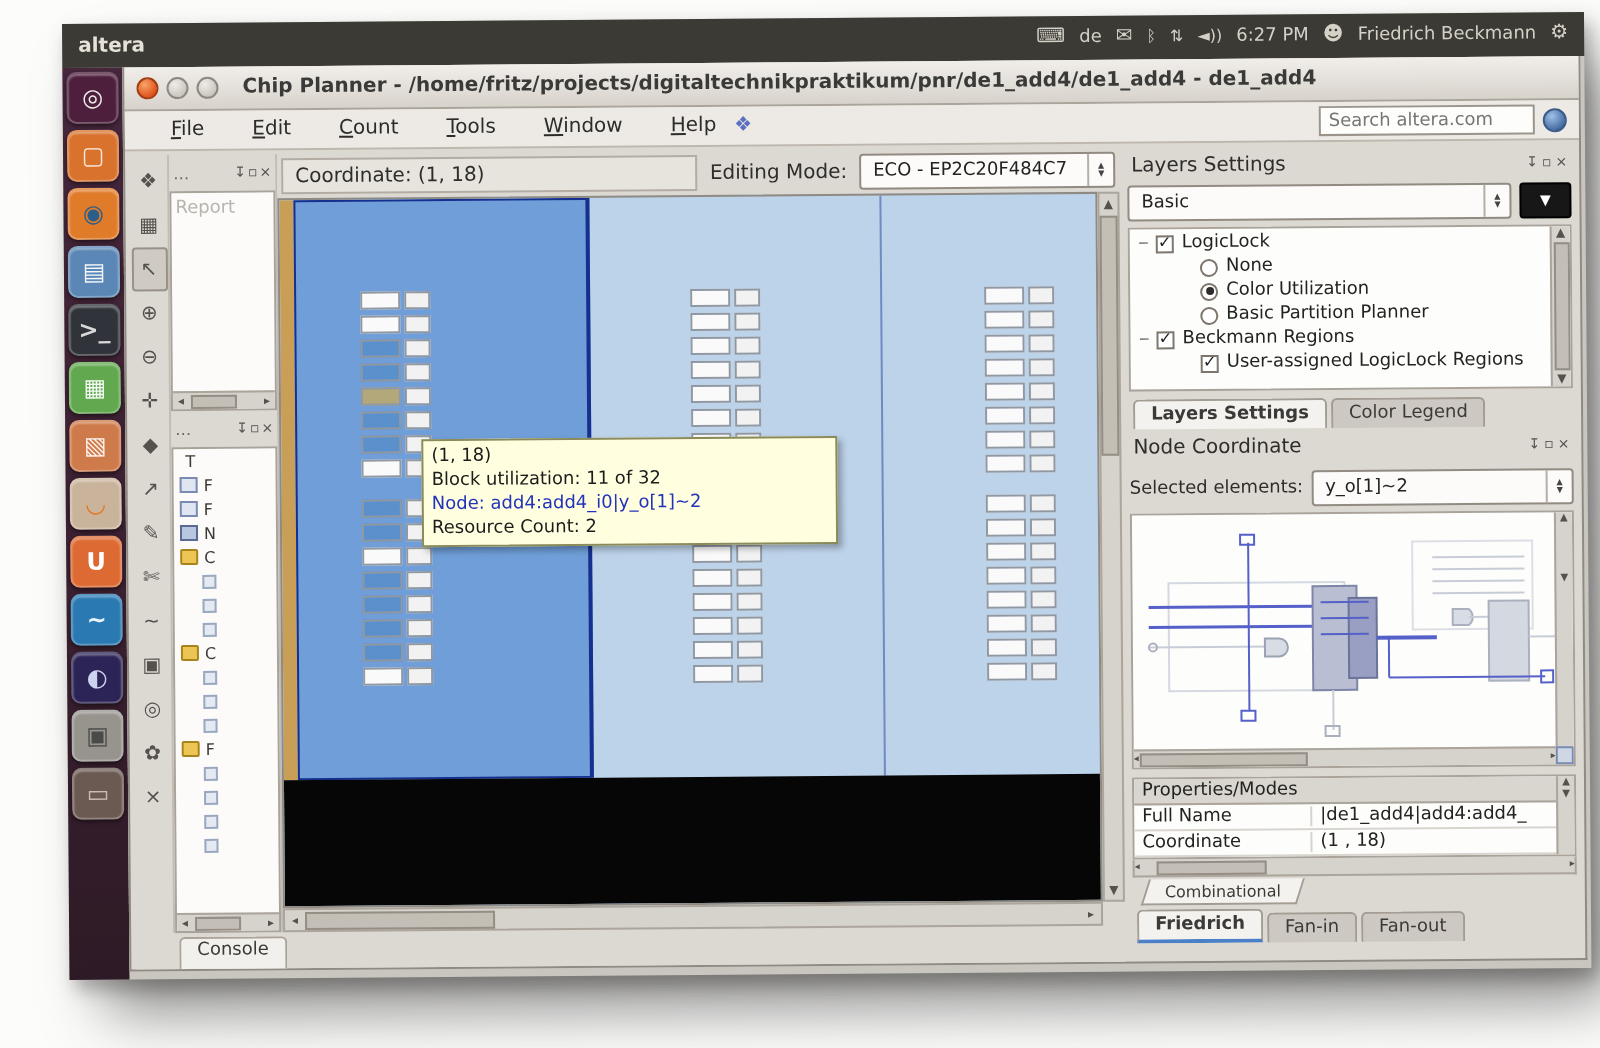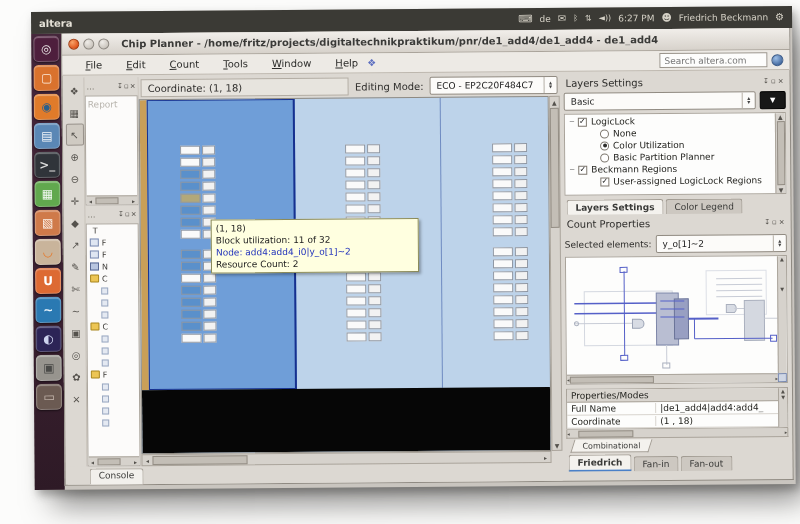--- a/index.html
+++ b/index.html
@@ -764,21 +764,21 @@
 
           <span class="ntab active">
                 <span>Layers Settings</span>
               </span>
                 <span class="ntab">
                 <span>Color Legend</span>
               </span>
               </div>
 
           <div class="phead">
-            <span>Count Properties</span>
+            <span>Node Coordinate</span>
             <span class="hicons">
               <span>↧</span>
               <span>▫</span>
               <span>×</span>
             </span>
           </div>
           <div class="selrow">
             <span>Selected elements:</span>
             <div class="combo selcombo">
               <span>y_o[1]~2</span>

